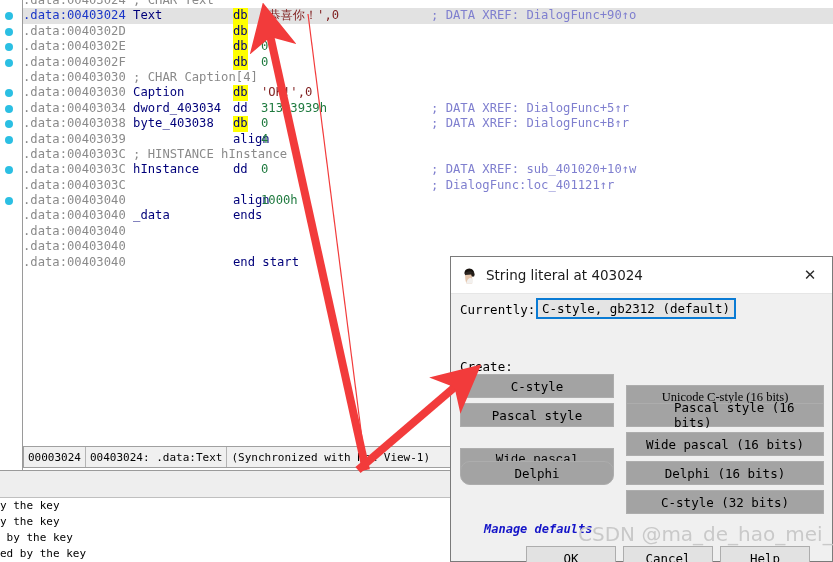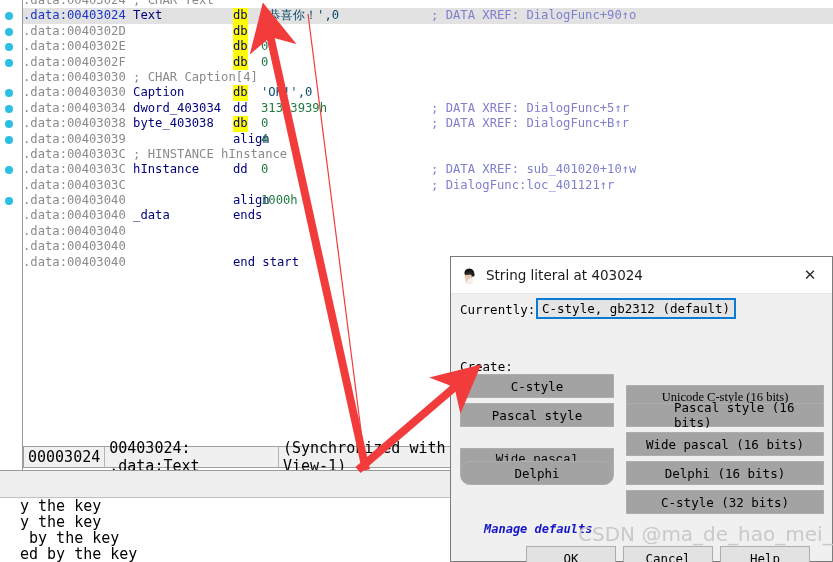--- a/index.html
+++ b/index.html
@@ -31,51 +31,51 @@
     white-space:pre;font-size:12.2px;
     font-family:"DejaVu Sans Mono","Liberation Mono",monospace;
   }
   .dline.sel{background:#e2e2e2;}
   .c-addr{color:#8a8a8a;}
   .c-addr-sel{color:#1a36c8;}
   .c-name{color:#00007a;}
   .c-cmt{color:#7f7fcf;}
   .c-dir{color:#00007a;}
   .c-num{color:#1f7a3f;}
-  .c-str{color:#0c4a6e;}
+  .c-str{color:#7f1d1d;}
   .hl-yellow{background:#ffff00;color:#00007a;}
 
   .col-addr{position:absolute;left:0;top:0;}
   .col-mn  {position:absolute;left:210px;top:0;}
   .col-op  {position:absolute;left:238px;top:0;}
   .col-xref{position:absolute;left:408px;top:0;}
 
   
   #statusbar{
     position:absolute;left:23px;top:446px;width:512px;height:22px;
     border:1px solid #a0a0a0;background:#f0f0f0;box-sizing:border-box;
-    display:flex;align-items:center;font-size:15px;
+    display:flex;align-items:center;font-size:11px;
     font-family:"DejaVu Sans Mono","Liberation Mono",monospace;
     color:#000;
   }
   #statusbar .sb-cell{padding:0 4px;border-right:1px solid #b4b4b4;height:100%;
     display:flex;align-items:center;}
   #statusbar .sb-cell:last-child{border-right:none;}
 
   #strip{
     position:absolute;left:0;top:470px;width:450px;height:26px;
     background:#eeeeee;border-top:1px solid #9a9a9a;border-bottom:1px solid #9a9a9a;
   }
 
   
   #bottom-panel{
     position:absolute;left:0;top:497px;width:450px;height:65px;
     background:#ffffff;border-top:1px solid #bfbfbf;
     font-family:"DejaVu Sans Mono","Liberation Mono",monospace;
-    font-size:15px;color:#000;overflow:hidden;padding-left:20px;
+    font-size:11px;color:#000;overflow:hidden;
   }
   #bottom-panel .bline{height:16px;line-height:16px;white-space:pre;}
 
   
   #dialog{
     position:absolute;left:450px;top:256px;width:383px;height:306px;
     background:#f0f0f0;border:1px solid #7a7a7a;box-sizing:border-box;
     font-family:"DejaVu Sans Mono","Liberation Mono",monospace;
   }
   #dlg-title{

